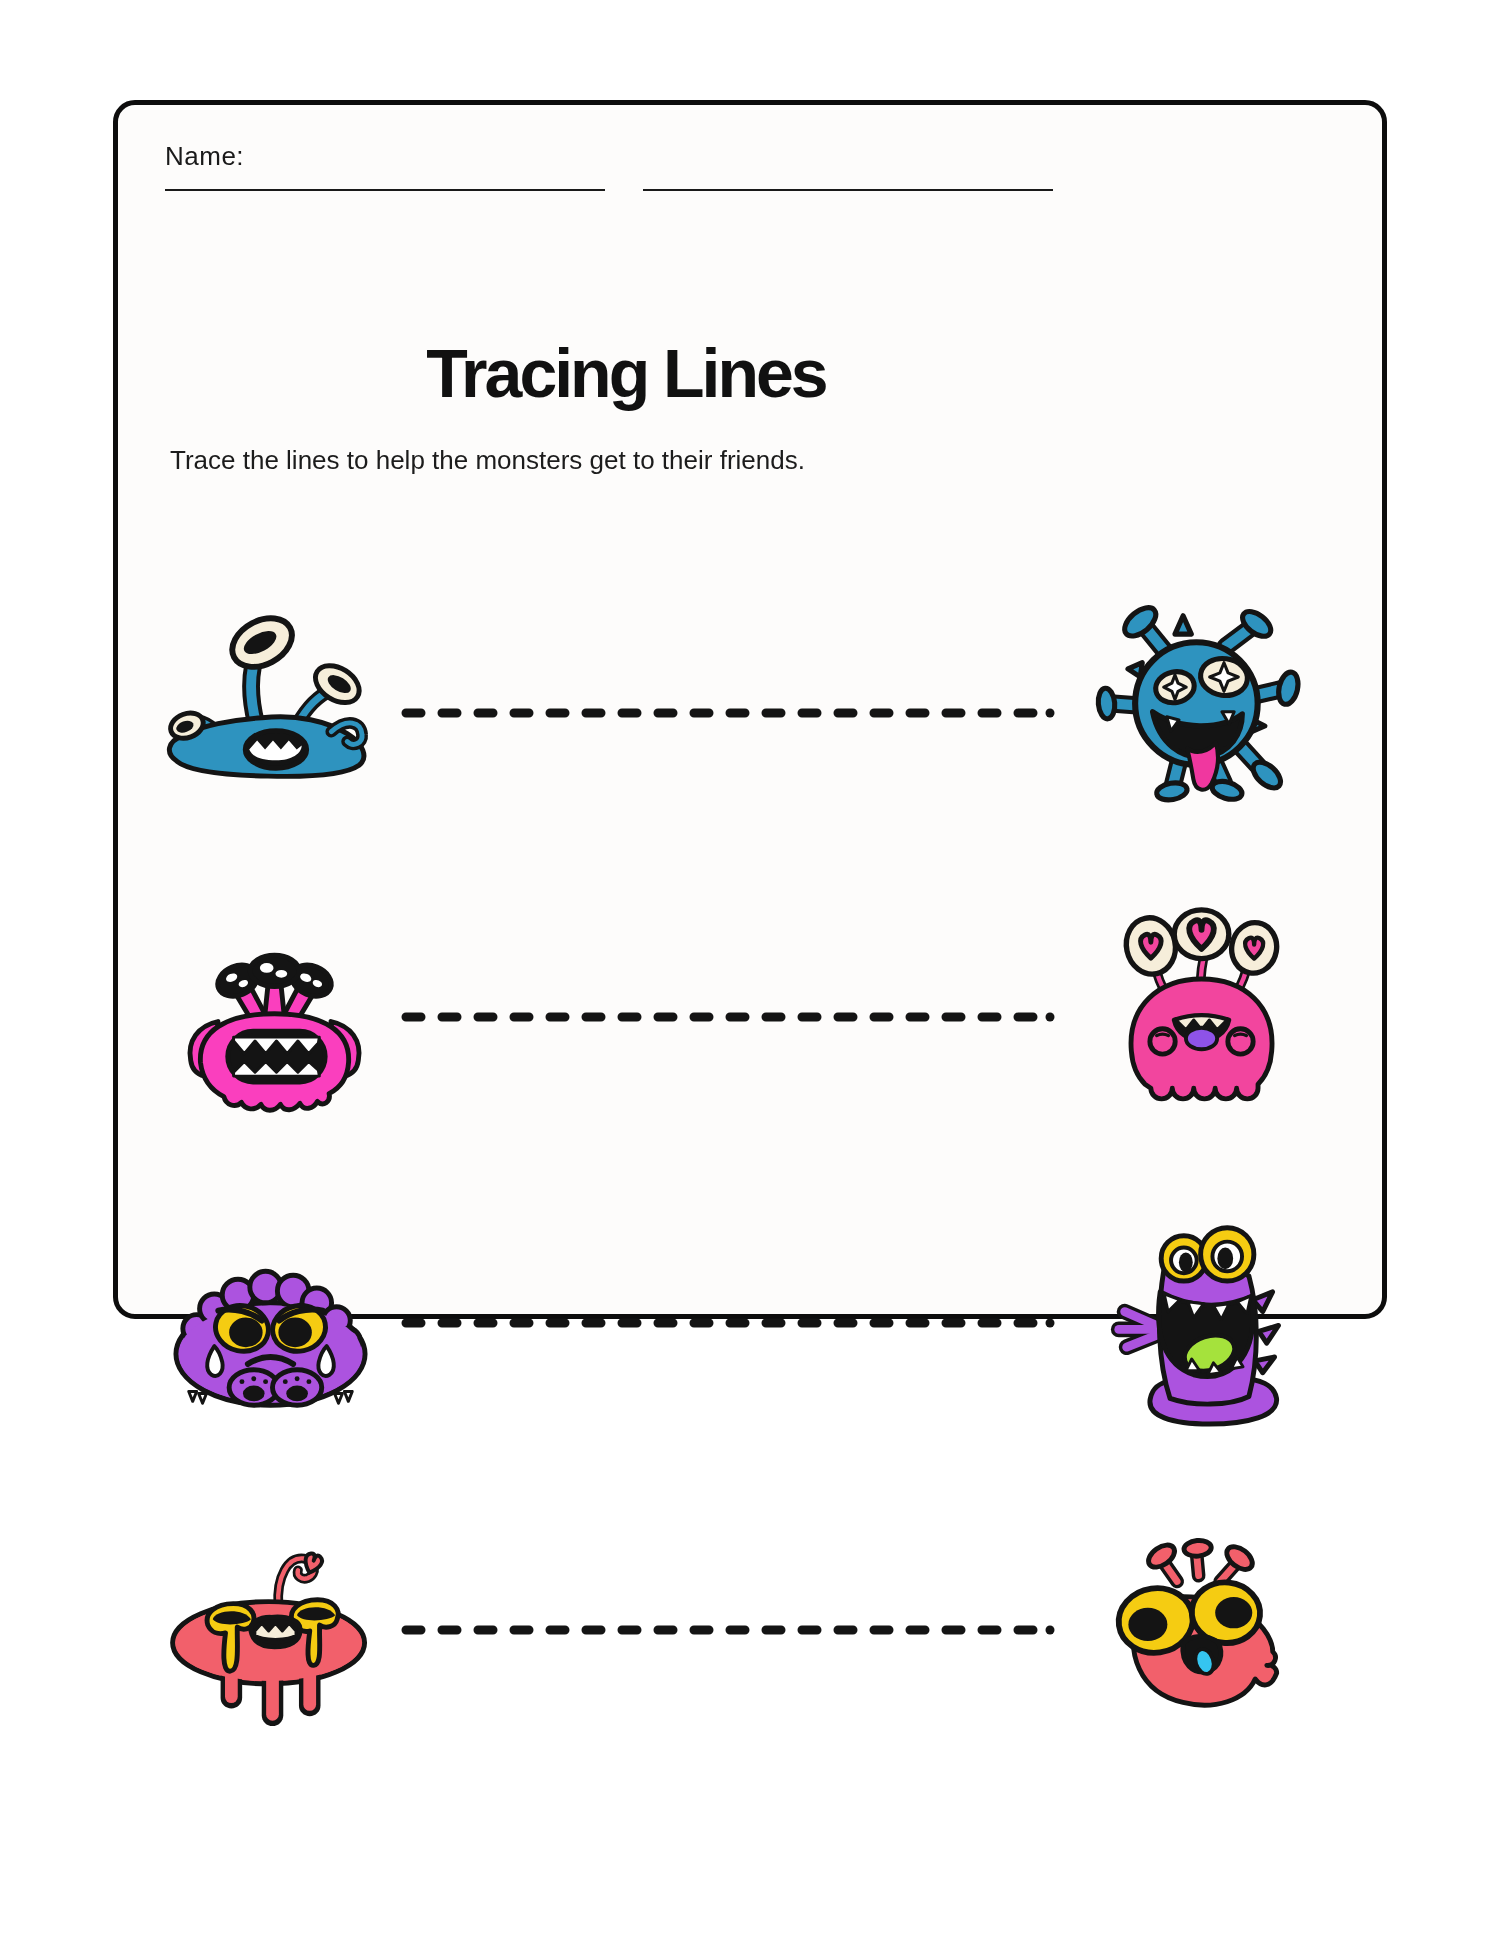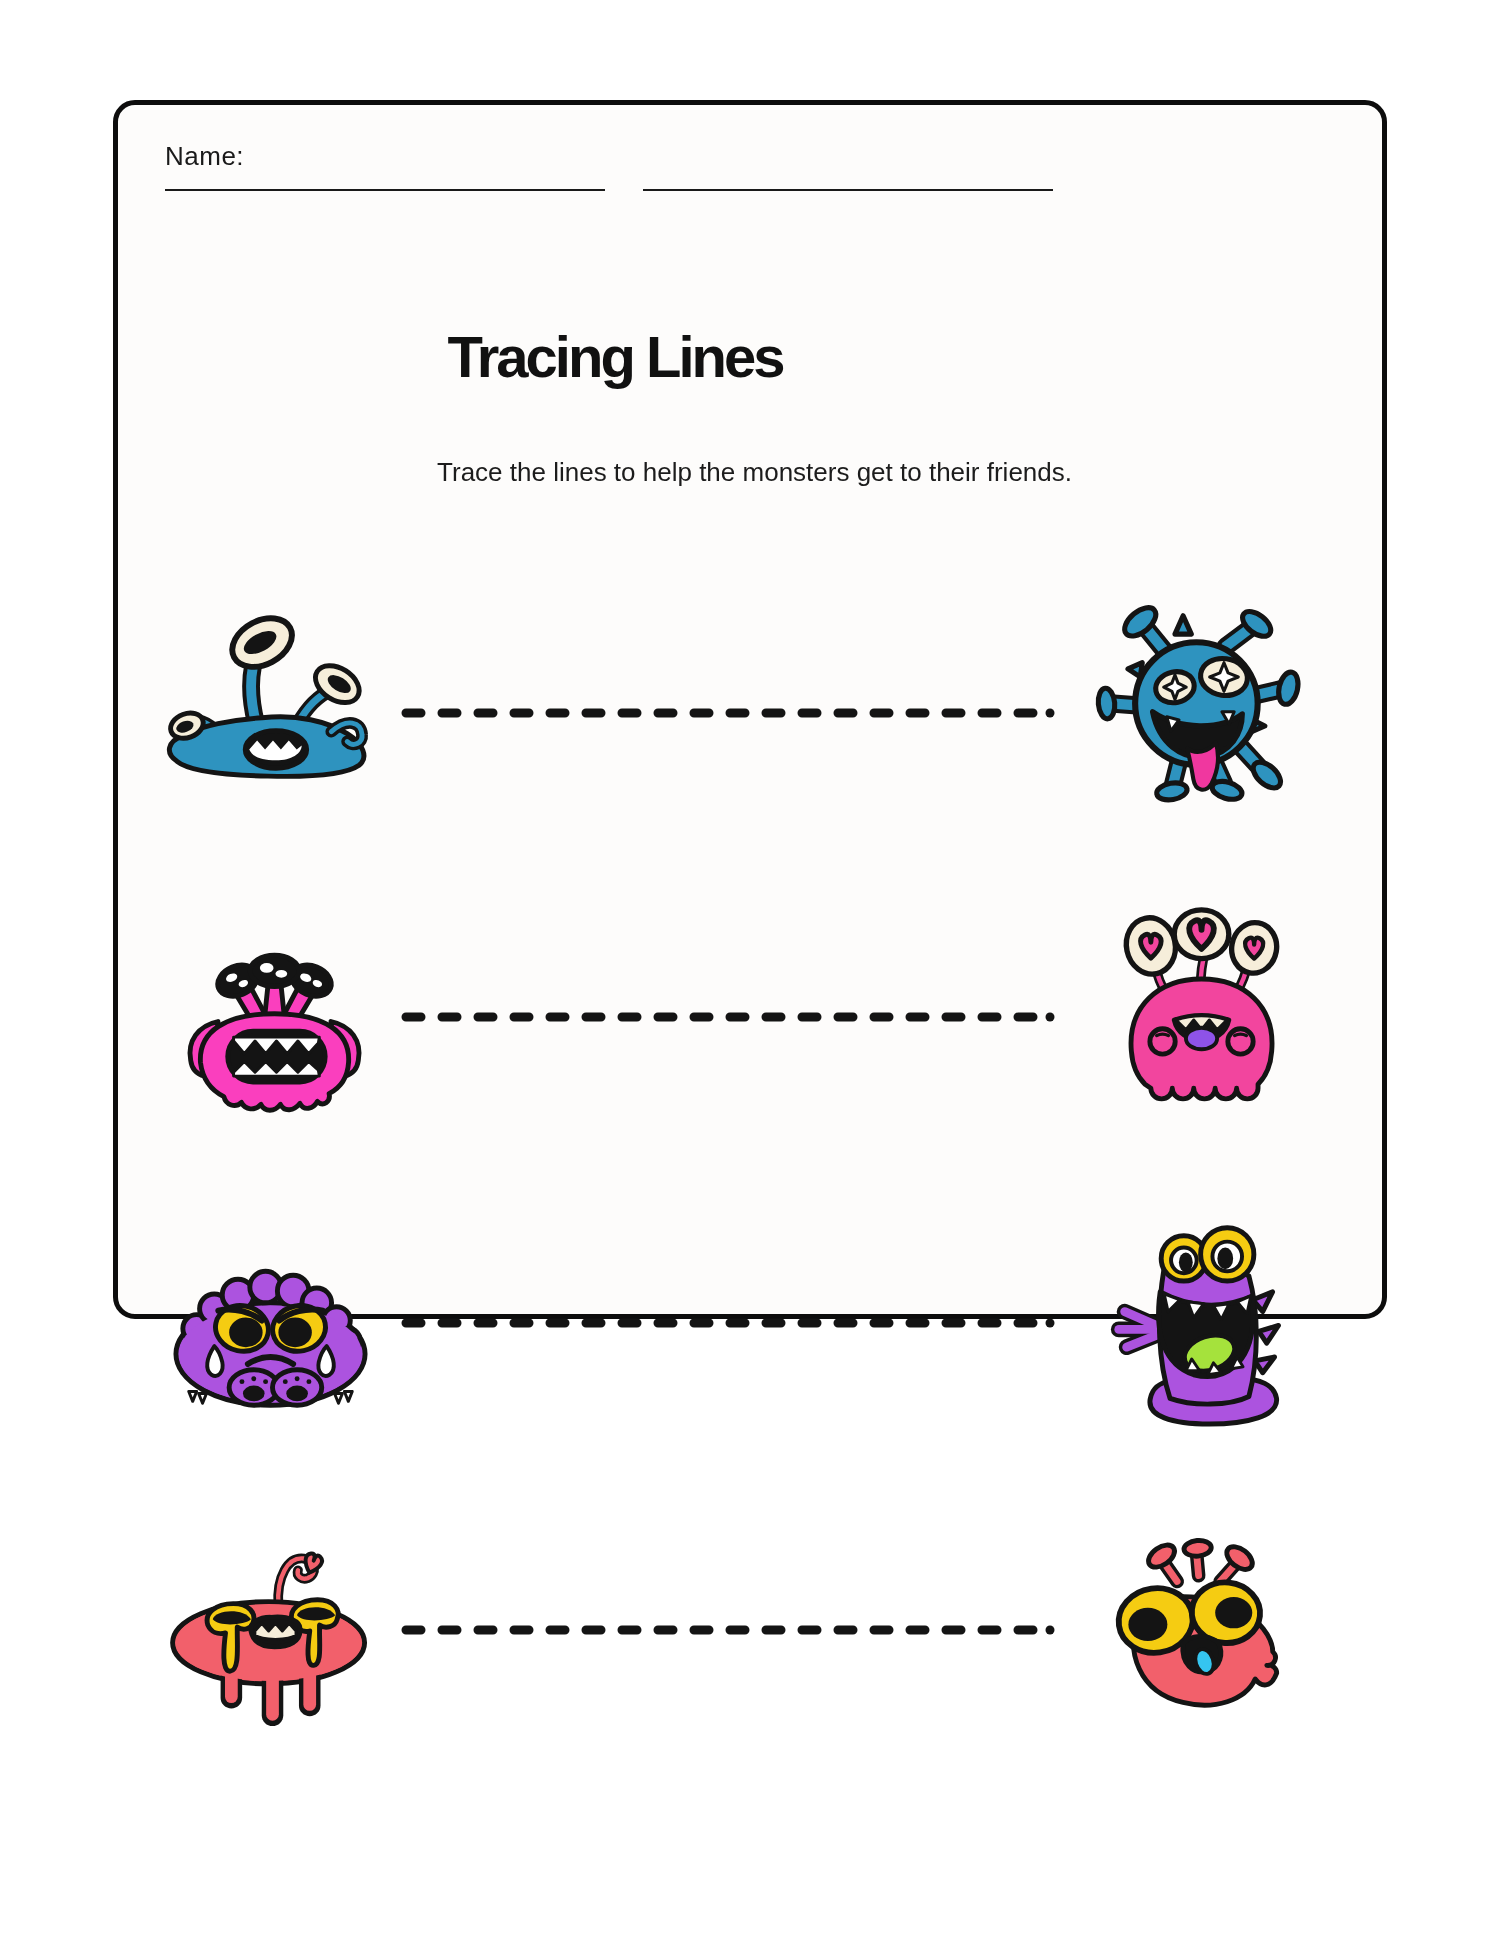--- a/index.html
+++ b/index.html
@@ -18,27 +18,27 @@
     background:var(--paper,#FDFCFB);
   }
   .field{position:absolute;}
   .field-label{font-size:26px;letter-spacing:.5px;color:#1a1a1a;}
   .field-line{position:absolute;border-bottom:2.5px solid #1a1a1a;height:0;}
   .name-field{left:47px;top:36px;width:440px;}
   .name-line{left:47px;top:84px;width:440px;}
   .date-field{left:525px;top:36px;width:410px;}
   .date-line{left:525px;top:84px;width:410px;}
   .title{
-    position:absolute;left:52px;top:218px;width:890px;margin:0;
-    text-align:center;font-size:58px;font-weight:800;letter-spacing:-3px;
+    position:absolute;left:52px;top:218px;width:890px;margin:11px;
+    text-align:center;font-size:68px;font-weight:800;letter-spacing:-3px;
     color:#111111;
   }
   .subtitle{
-    position:absolute;left:52px;top:340px;width:890px;margin:12px;
-    text-align:right;font-size:26px;font-weight:400;color:#1c1c1c;
+    position:absolute;left:52px;top:340px;width:890px;margin:0;
+    text-align:left;font-size:26px;font-weight:400;color:#1c1c1c;
   }
   .monster{position:absolute;}
   .m1l{left:39px;top:496px;}
   .m1r{left:963px;top:476px;}
   .m2l{left:57px;top:823px;}
   .m2r{left:982px;top:800px;}
   .m3l{left:37px;top:1121px;}
   .m3r{left:985px;top:1100px;}
   .m4l{left:35px;top:1432px;}
   .m4r{left:975px;top:1416px;}

